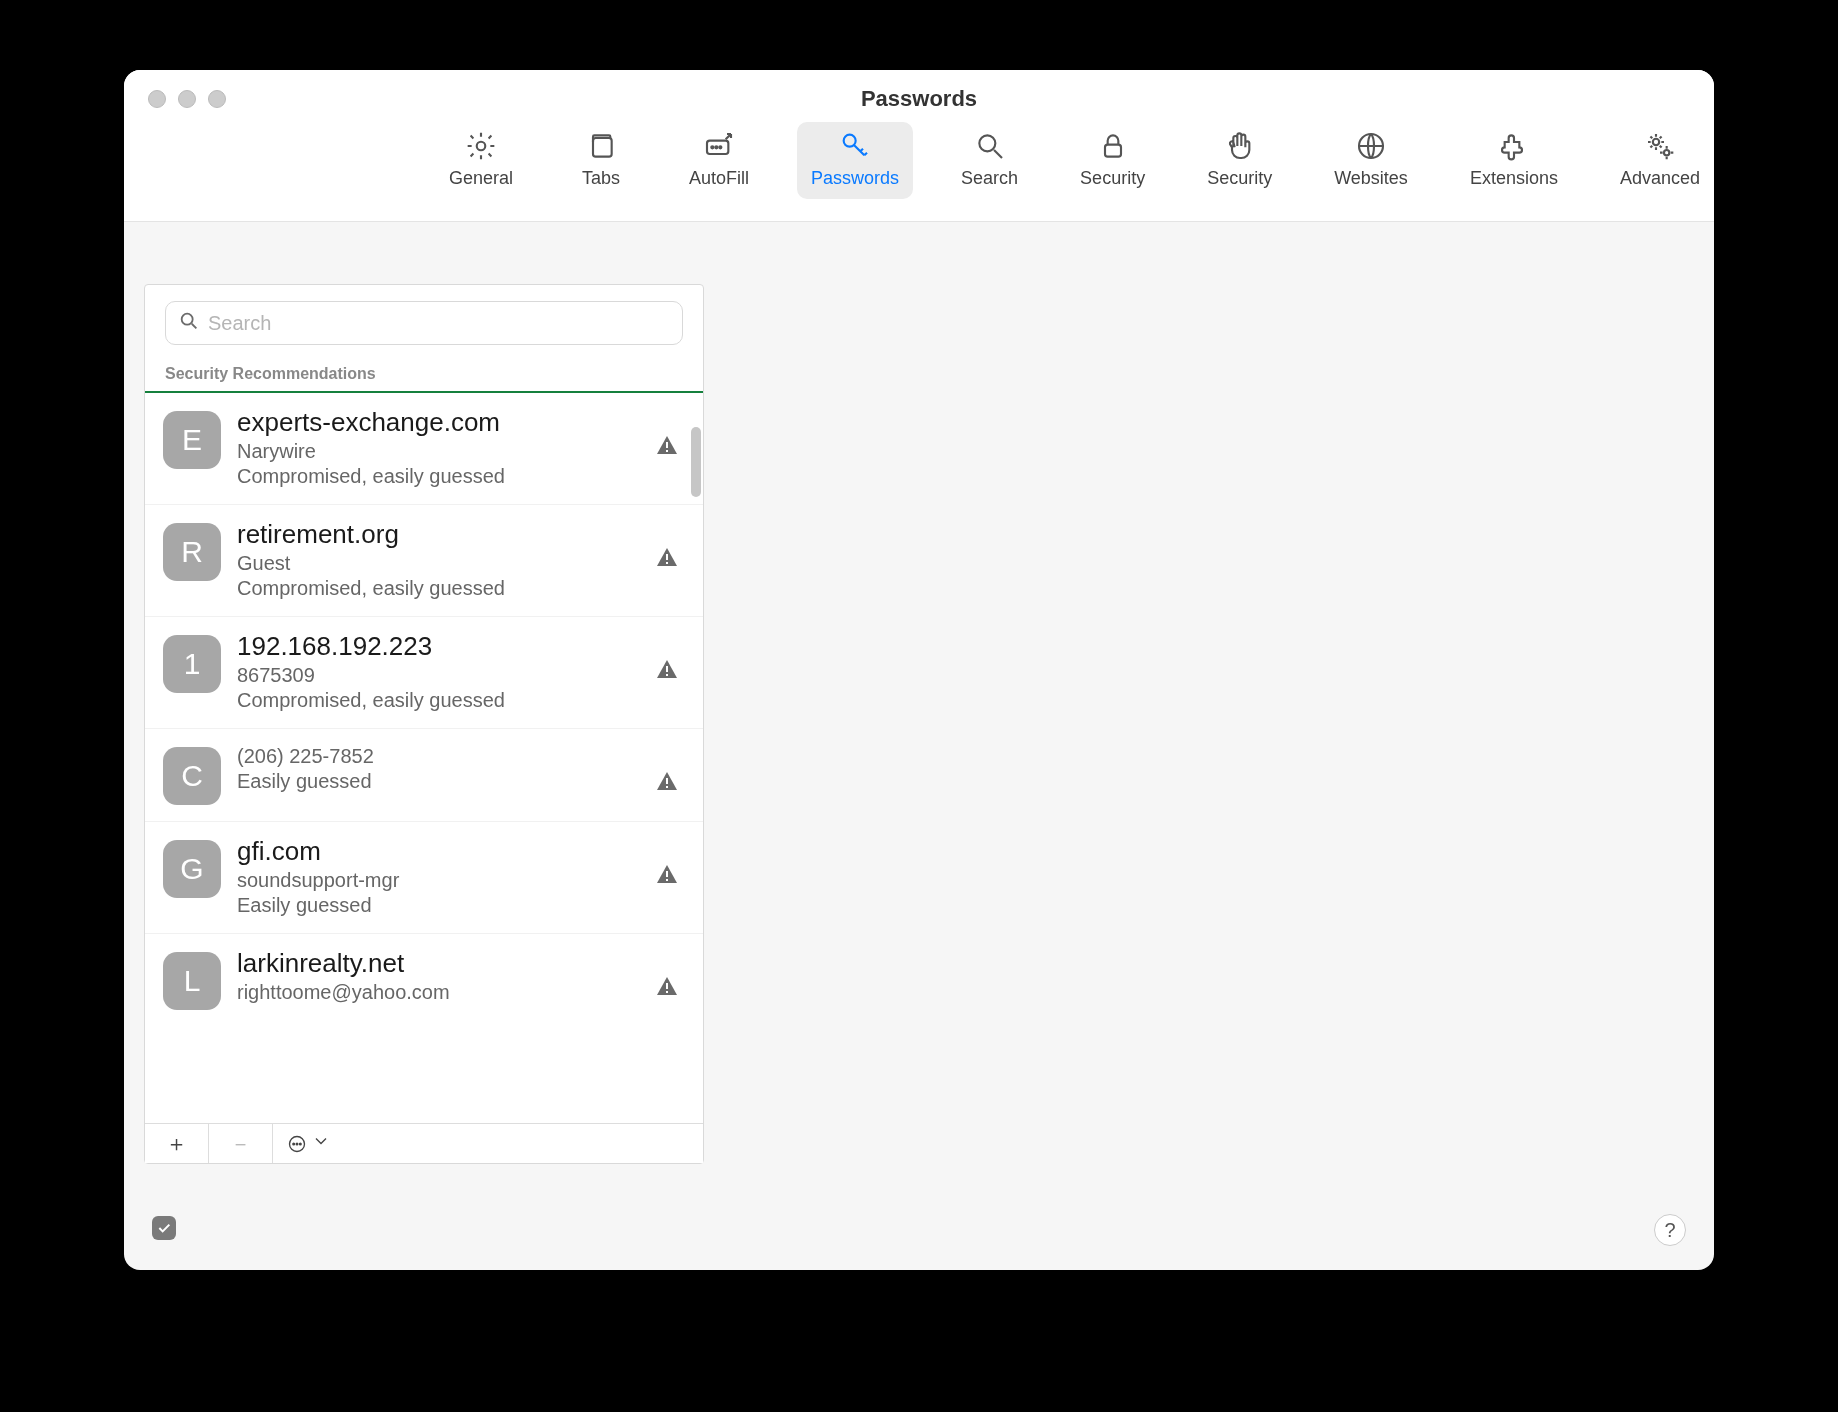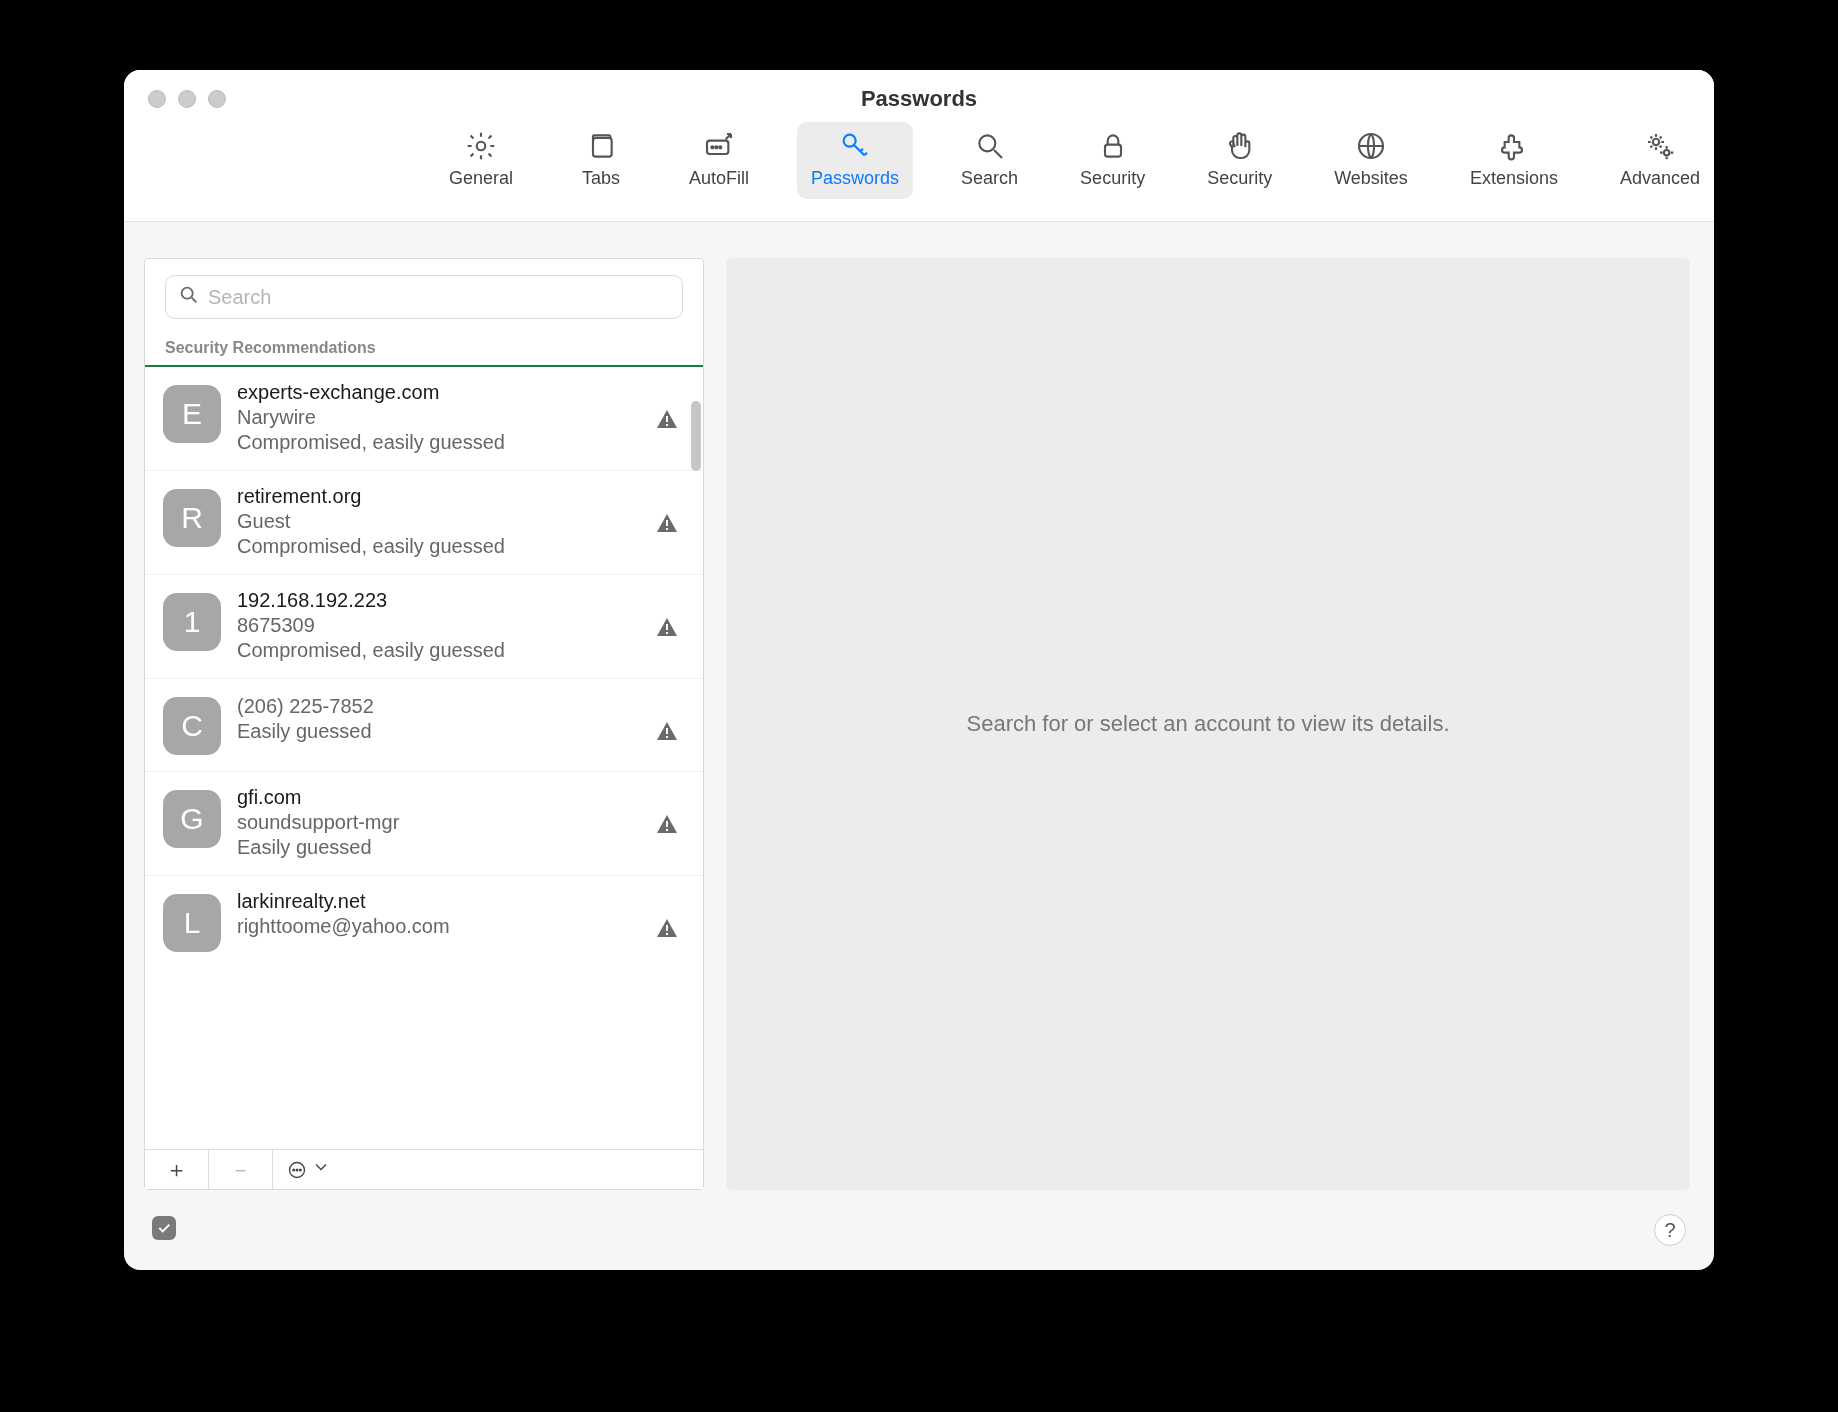--- a/index.html
+++ b/index.html
@@ -15,20 +15,21 @@
   }
   .window {
     width: 1590px;
     height: 1200px;
     background: #f6f6f6;
     border-radius: 16px;
     box-shadow: 0 40px 80px rgba(0,0,0,0.5);
     overflow: hidden;
     display: flex;
     flex-direction: column;
+    gap: 26px;
   }
   
   .titlebar {
     height: 152px;
     background: #fff;
     border-bottom: 1px solid #e4e4e4;
     display: flex;
     flex-direction: column;
     position: relative;
   }
@@ -139,21 +140,21 @@
     color: #fff;
     font-size: 30px;
     font-weight: 500;
     display: flex;
     align-items: center;
     justify-content: center;
     flex-shrink: 0;
     margin-top: 4px;
   }
   .row-text { flex: 1; min-width: 0; }
-  .site { font-size: 20px; color: #1a1a1a; white-space: nowrap; overflow:hidden; text-overflow:ellipsis;}
+  .site { font-size: 26px; color: #1a1a1a; white-space: nowrap; overflow:hidden; text-overflow:ellipsis;}
   .user { font-size: 20px; color: #666; margin-top: 2px; white-space: nowrap; overflow:hidden; text-overflow:ellipsis;}
   .risk { font-size: 20px; color: #666; margin-top: 2px; white-space: nowrap; overflow:hidden; text-overflow:ellipsis;}
   .warn-icon {
     position: absolute;
     right: 24px;
     top: 40px;
     width: 24px; height: 24px;
   }
   .warn-icon svg { width:24px; height:24px; fill:#6a6a6a; }
 
@@ -453,23 +454,20 @@
             </svg>
           <span class="chev">
             <svg viewBox="0 0 24 24" width="12" height="12">
                 <path d="M6 9l6 6 6-6"></path>
               </svg>
           </span>
         </div>
       </div>
     </div>
 
-    <div class="rightpanel">
-      <div class="placeholder-text">Search for or select an account to view its details.</div>
-    </div>
 
   </div>
 
   <div class="footer">
     <div class="checkbox">
       <svg viewBox="0 0 24 24">
           <path d="M5 12l5 5L20 7"></path>
         </svg>
     </div>
     <div class="help-btn">?</div>

